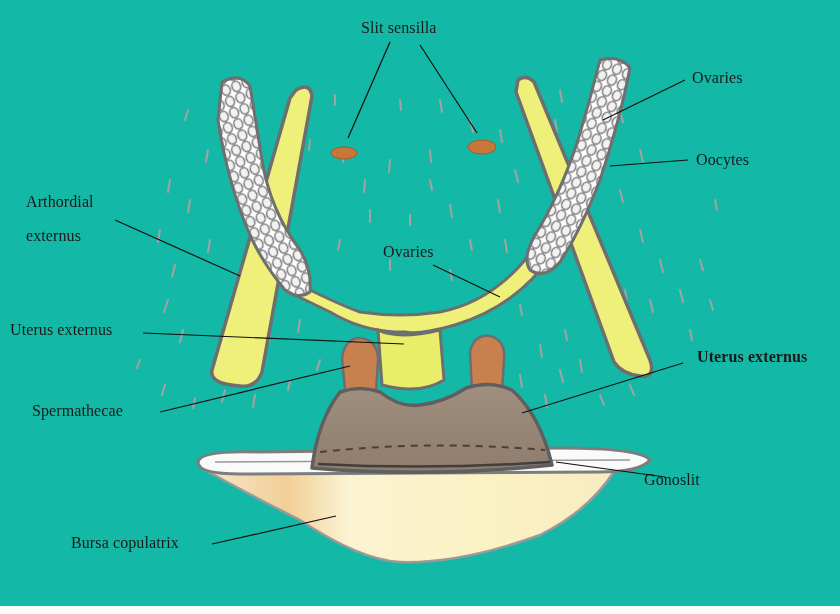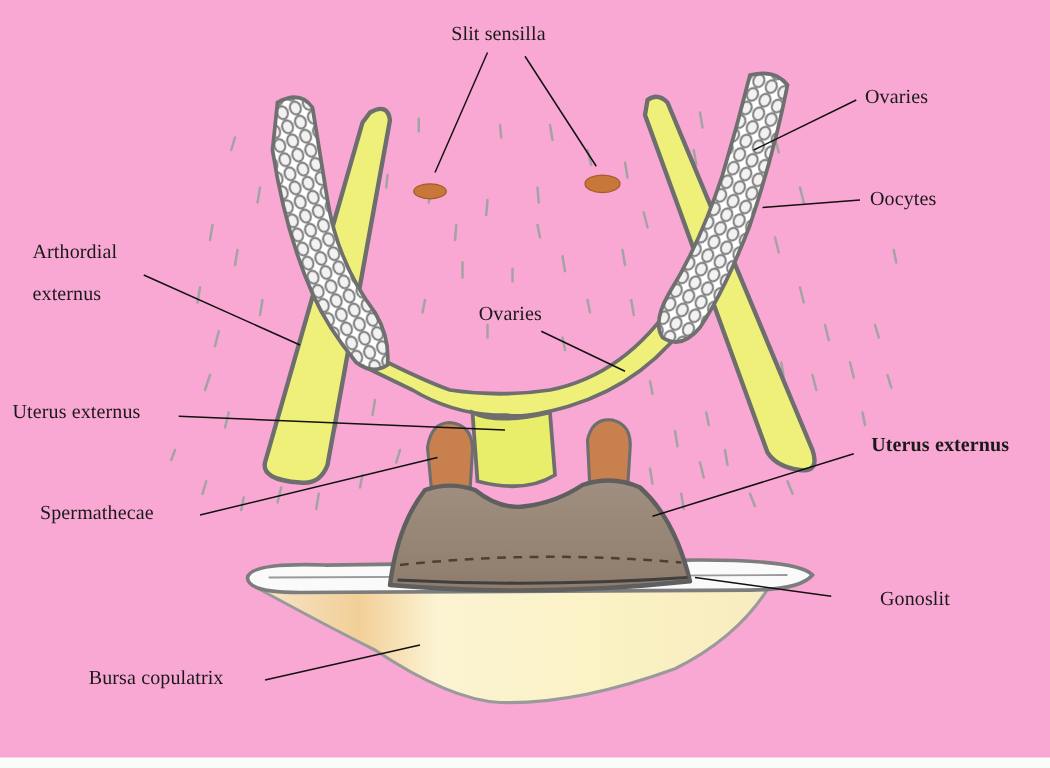--- a/index.html
+++ b/index.html
@@ -1,21 +1,21 @@
 <!DOCTYPE html>
 <html><head>
   <meta charset="utf-8">
   <style>
     html, body { margin: 0; padding: 0; background: #ffffff; }
     #stage {
       position: relative;
       width: 840px;
       height: 614px;
       overflow: hidden;
-      background: #f9a8d4;
+      background: #14b8a6;
       font-family: "Liberation Serif", "DejaVu Serif", serif;
     }
     #stage svg.drawing { position: absolute; left: 0; top: 0; }
     .label {
       position: absolute;
       font-size: 16px;
       line-height: 19px;
       color: #1a1a1a;
       white-space: pre;
       letter-spacing: 0.1px;
@@ -165,17 +165,17 @@
 
   <span class="label" style="left:361px; top:18px;">Slit sensilla</span>
   <span class="label" style="left:692px; top:68px;text-align:right;">Ovaries</span>
   <span class="label" style="left:696px; top:150px;">Oocytes</span>
   <span class="label" style="left:26px; top:192px;text-align:right;">Arthordial</span>
   <span class="label" style="left:26px; top:226px;">externus</span>
   <span class="label" style="left:383px; top:242px;">Ovaries</span>
   <span class="label" style="left:10px; top:320px;">Uterus externus</span>
   <span class="label" style="left:697px; top:347px;font-weight:bold;">Uterus externus</span>
   <span class="label" style="left:32px; top:401px;">Spermathecae</span>
-  <span class="label" style="left:704px; top:470px;">Gonoslit</span>
+  <span class="label" style="left:644px; top:470px;">Gonoslit</span>
   <span class="label" style="left:71px; top:533px;text-align:center;">Bursa copulatrix</span>
 
   <div id="bottom-strip"></div>
 </div>
 
 </body></html>

